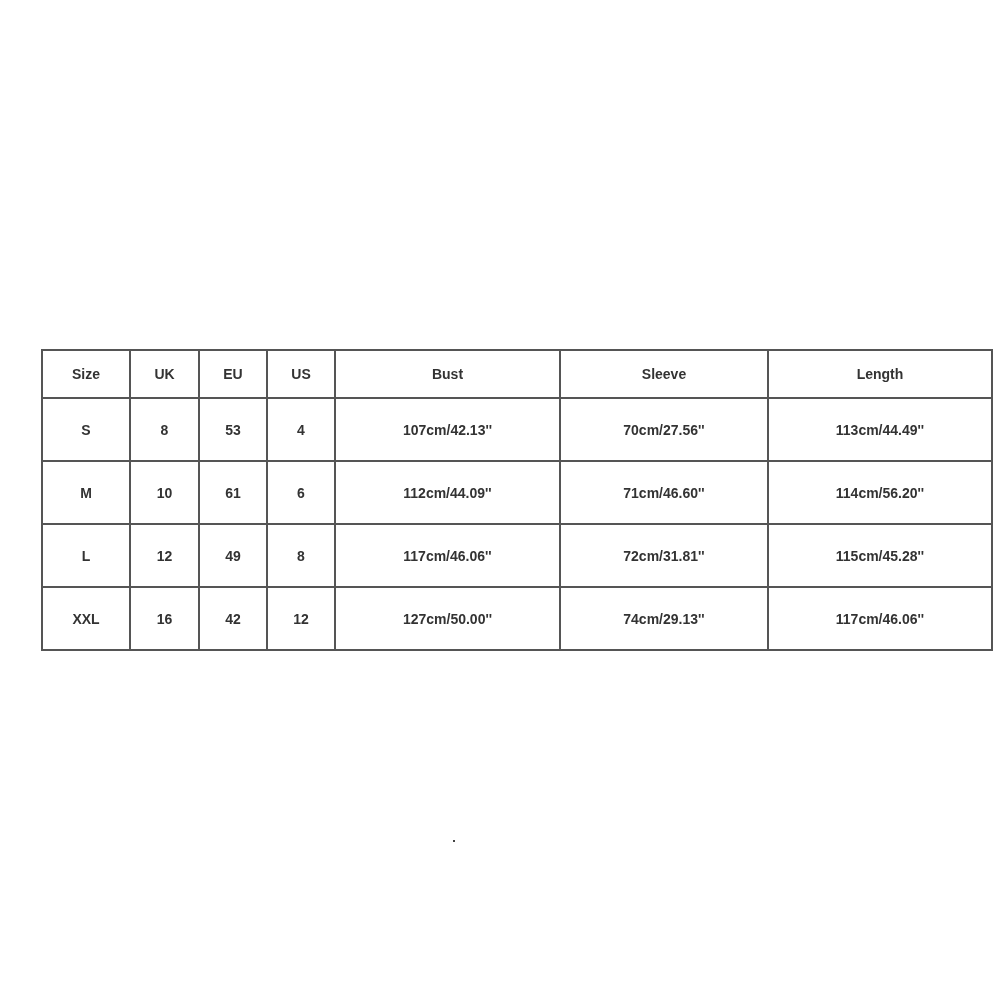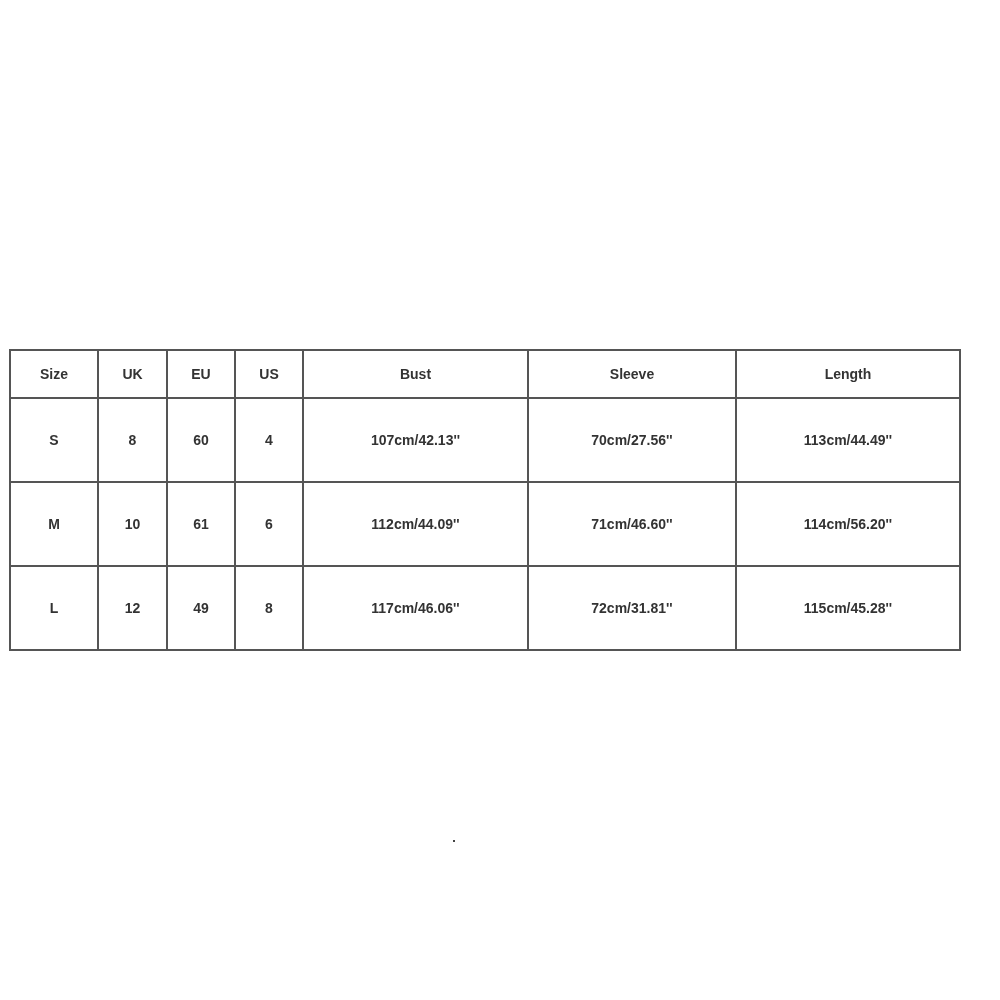--- a/index.html
+++ b/index.html
@@ -9,21 +9,21 @@
     }
     body {
       width: 1000px;
       height: 1000px;
       position: relative;
       overflow: hidden;
       font-family: "Liberation Sans", "DejaVu Sans", sans-serif;
     }
     .size-table {
       position: absolute;
-      left: 9px;
+      left: 41px;
       top: 349px;
       width: 950px;
       height: 302px;
       border-collapse: collapse;
       table-layout: fixed;
       background: #ffffff;
     }
     .size-table th, .size-table td {
       border: 2px solid #555555;
       text-align: center;
@@ -70,21 +70,21 @@
       <th>US</th>
       <th>Bust</th>
       <th>Sleeve</th>
       <th>Length</th>
     </tr>
   </thead>
   <tbody>
     <tr>
       <td>S</td>
       <td>8</td>
-      <td>60</td>
+      <td>53</td>
       <td>4</td>
       <td>107cm/42.13''</td>
       <td>70cm/27.56''</td>
       <td>113cm/44.49''</td>
     </tr>
     <tr>
       <td>M</td>
       <td>10</td>
       <td>61</td>
       <td>6</td>
@@ -94,16 +94,25 @@
     </tr>
     <tr>
       <td>L</td>
       <td>12</td>
       <td>49</td>
       <td>8</td>
       <td>117cm/46.06''</td>
       <td>72cm/31.81''</td>
       <td>115cm/45.28''</td>
     </tr>
+    <tr>
+      <td>XXL</td>
+      <td>16</td>
+      <td>42</td>
+      <td>12</td>
+      <td>127cm/50.00''</td>
+      <td>74cm/29.13''</td>
+      <td>117cm/46.06''</td>
+    </tr>
   </tbody>
 </table>
 
 <div class="dot"></div>
 
 </body></html>

